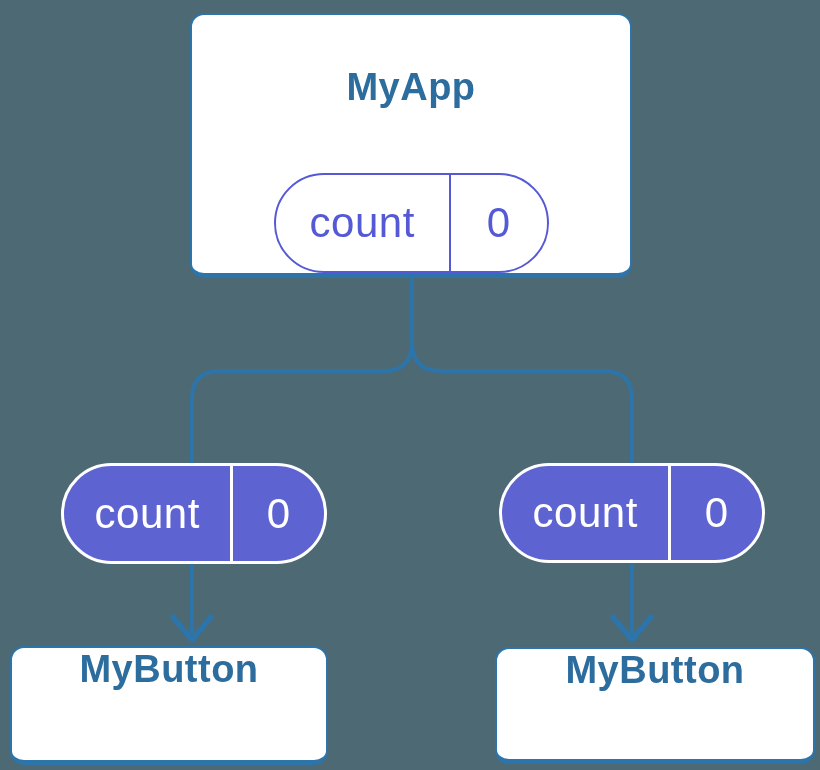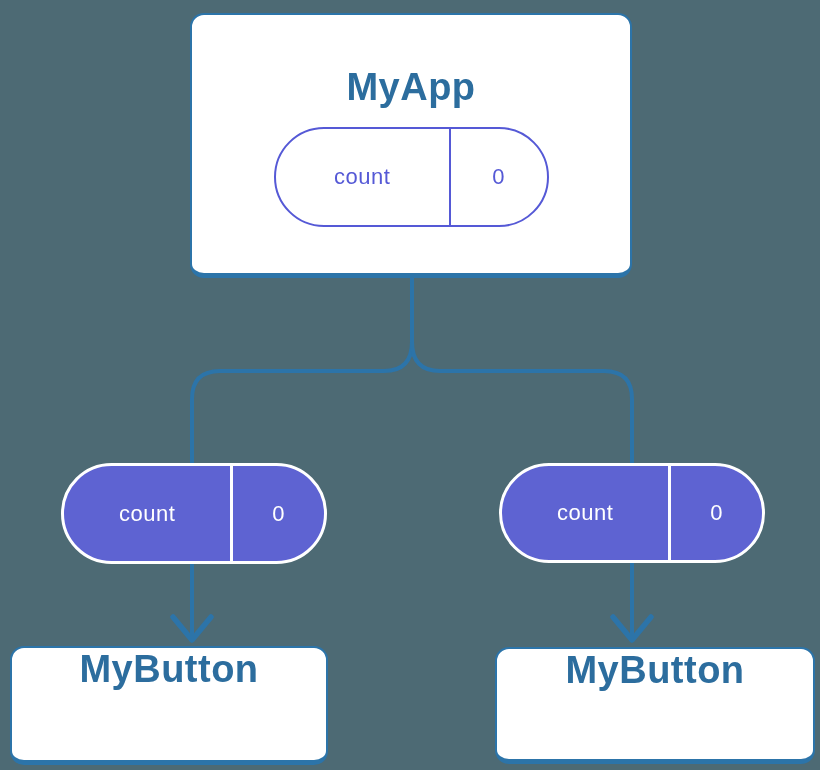--- a/index.html
+++ b/index.html
@@ -21,20 +21,21 @@
     z-index: 0;
   }
   .node-box {
     position: absolute;
     box-sizing: border-box;
     background: #ffffff;
     border: 2.5px solid #2c74a9;
     border-bottom-width: 5px;
     border-radius: 14px;
     z-index: 2;
+    justify-content: space-between;
   }
   .node-title {
     color: #2c6d9e;
     font-size: 38px;
     font-weight: 600;
     letter-spacing: 0.5px;
     text-align: center;
   }
   .node-root {
     left: 190px;
@@ -60,21 +61,21 @@
     box-sizing: border-box;
     display: flex;
     border-radius: 999px;
     overflow: hidden;
     z-index: 2;
   }
   .pill-cell {
     display: flex;
     align-items: center;
     justify-content: center;
-    font-size: 22px;
+    font-size: 42px;
     letter-spacing: 0.5px;
   }
   .pill-name-cell { flex: 0 0 64%; }
   .pill-value-cell { flex: 1 1 auto; }
   .pill-outlined {
     position: relative;
     width: 275px;
     height: 100px;
     background: #ffffff;
     border: 2px solid #5559d6;

